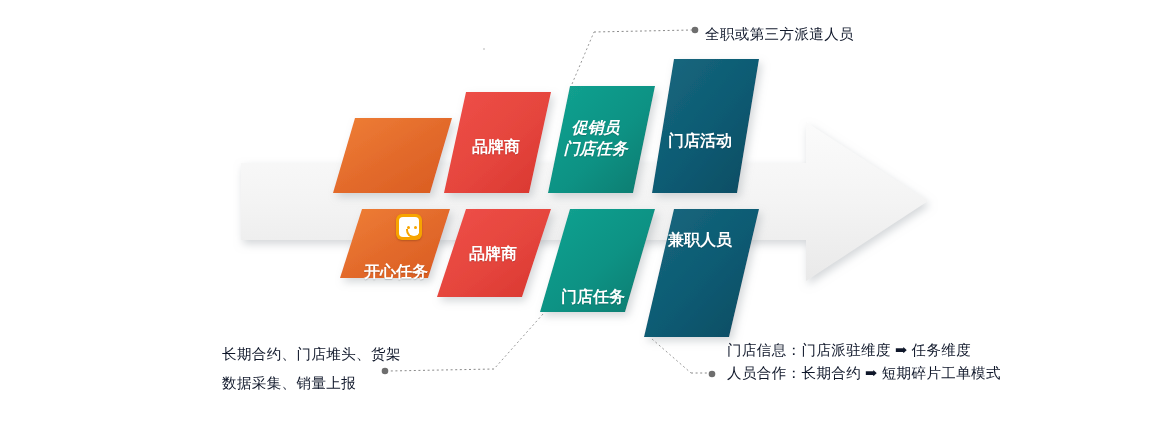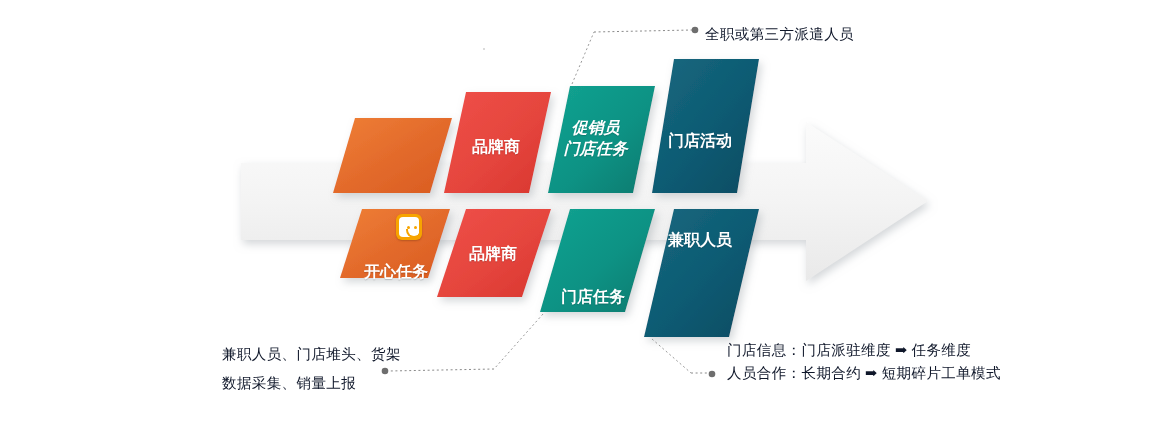--- a/index.html
+++ b/index.html
@@ -224,21 +224,21 @@
 
   <div class="chev-label" style="left:650px; top:229px; width:100px;font-family:Liberation Serif, serif;">
     <span>兼职人员</span>
   </div>
 
   <div class="anno" id="anno-top">
     <span class="anno-line">全职或第三方派遣人员</span>
   </div>
 
   <div class="anno" id="anno-bottomleft">
-    <span class="anno-line">兼职人员、门店堆头、货架</span>
+    <span class="anno-line">长期合约、门店堆头、货架</span>
     <span class="anno-line" style="margin-top:8px;">数据采集、销量上报</span>
   </div>
 
   <div class="anno" id="anno-bottomright">
     <span class="anno-line">门店信息：门店派驻维度 ➡ 任务维度</span>
     <span class="anno-line" style="margin-top:2px;">人员合作：长期合约 ➡ 短期碎片工单模式</span>
   </div>
 
   <div class="speck" style="left:483px; top:48px;"></div>
 </div>

